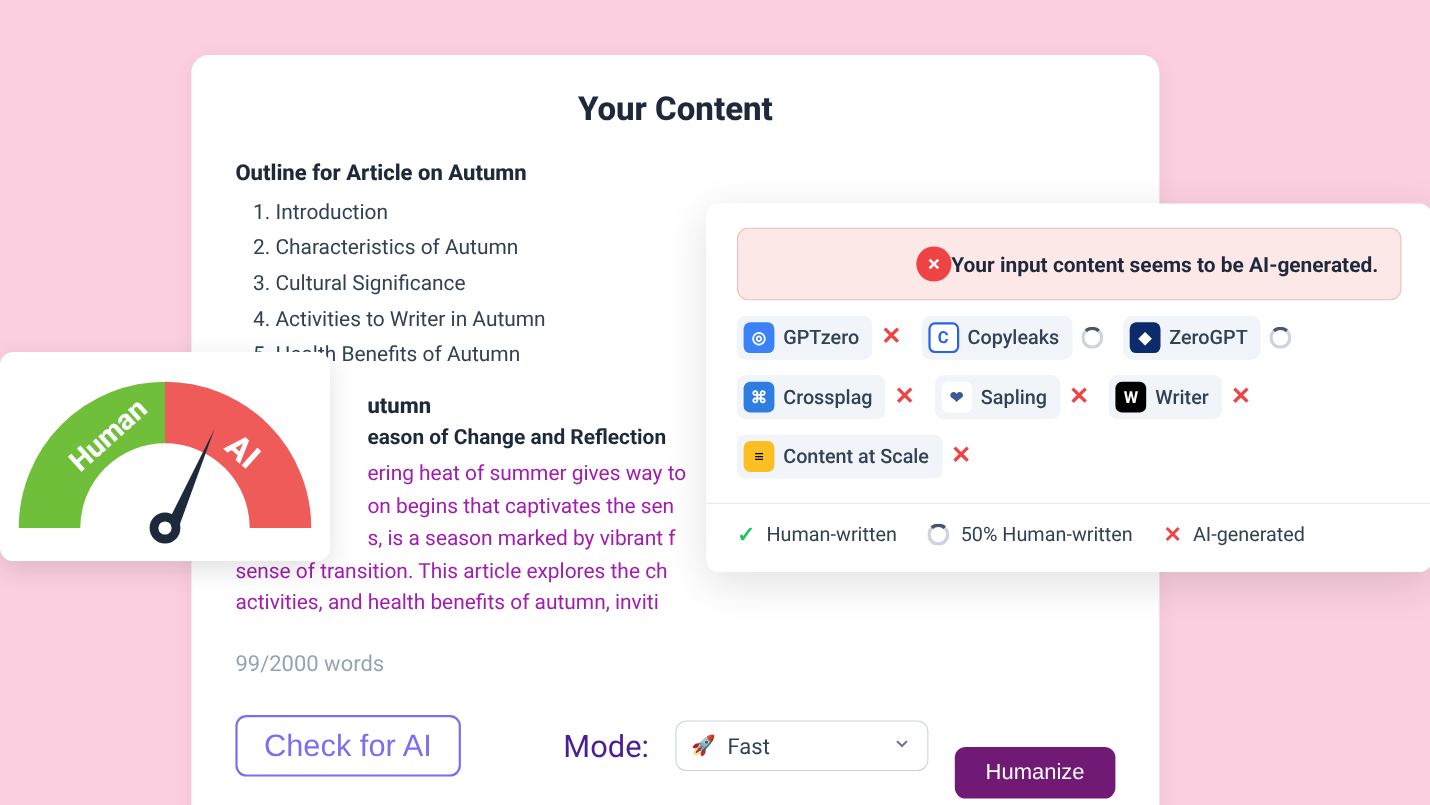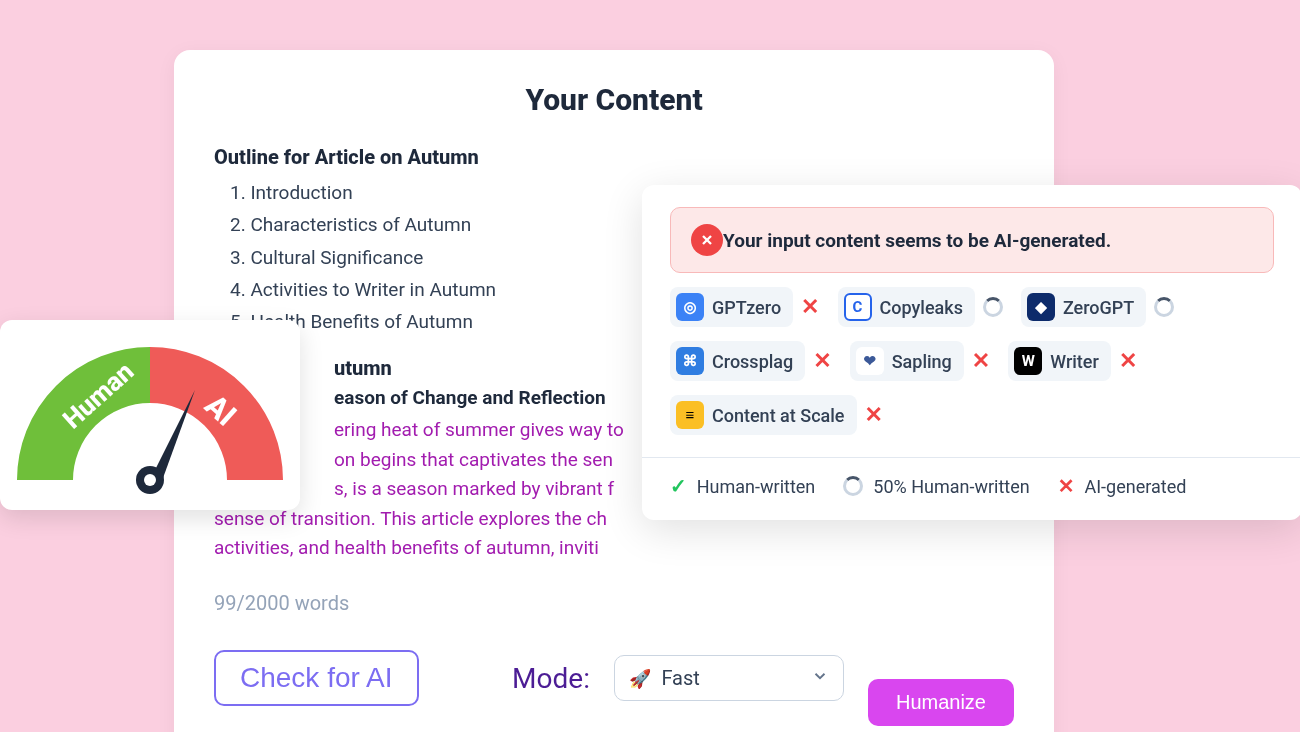--- a/index.html
+++ b/index.html
@@ -107,21 +107,21 @@
     padding: 10px 14px;
     width: 230px;
     cursor: pointer;
     background: #fff;
   }
   .mode-select .rocket { font-size: 18px; color: #1e293b; }
   .mode-select .mode-text { font-size: 20px; color: #334155; flex: 1; }
   .mode-select .chevron { color: #64748b; }
   
   .humanize-btn {
-    background: #d946ef;
+    background: #701a75;
     color: #fff;
     font-size: 20px;
     font-weight: 500;
     padding: 12px 28px;
     border-radius: 10px;
     border: none;
     cursor: pointer;
     margin-top: 48px;
   }
   
@@ -153,20 +153,21 @@
   }
   
   .alert-box {
     display: flex;
     align-items: center;
     gap: 0;
     background: #fde8e8;
     border: 1.5px solid #f8b9b9;
     border-radius: 10px;
     padding: 16px 20px;
+    justify-content: flex-end;
   }
   .alert-icon {
     width: 32px; height: 32px;
     border-radius: 50%;
     background: #ef4444;
     display: flex; align-items: center; justify-content: center;
     flex-shrink: 0;
   }
   .alert-text {
     font-size: 19px;

